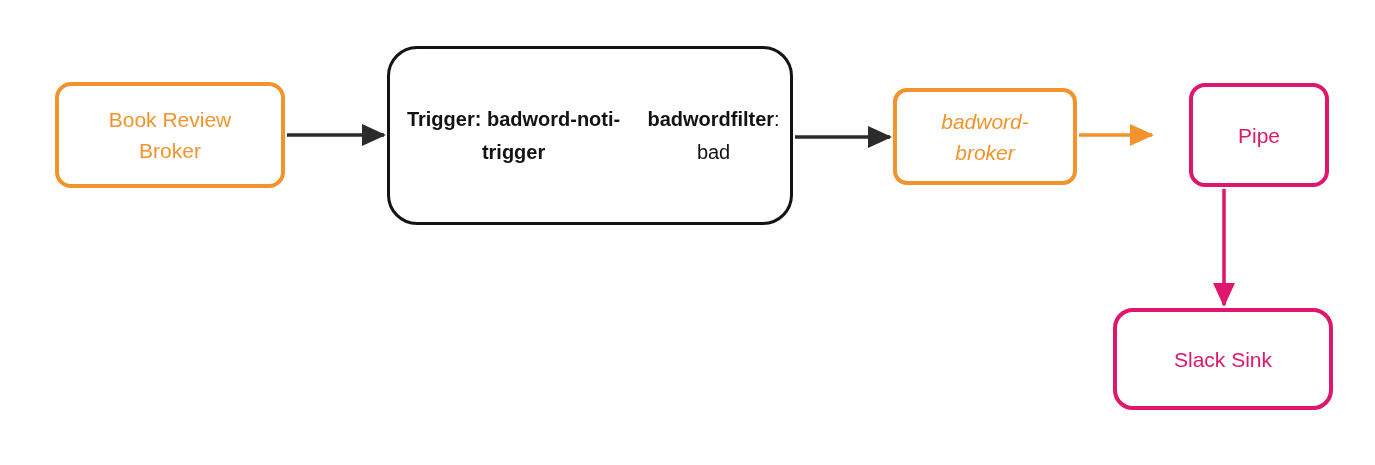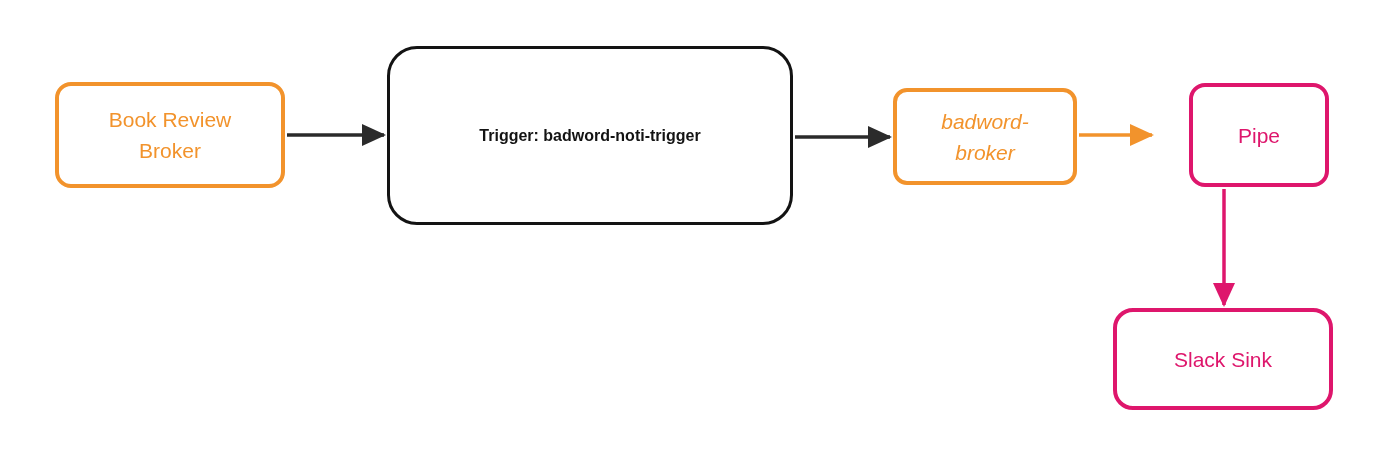--- a/index.html
+++ b/index.html
@@ -49,21 +49,21 @@
   }
   .node.pink{
     border:4px solid var(--pink);
     color:var(--pink);
   }
   .node.dark{
     border:3.5px solid var(--ink);
     color:var(--ink);
   }
   .node.trigger{
-    font-size:16px;
+    font-size:20px;
     line-height:33px;
   }
   .n-book  {left:55px;  top:82px;  width:230px; height:106px; border-radius:16px;}
   .n-trig  {left:387px; top:46px;  width:406px; height:179px; border-radius:30px;}
   .n-bwb   {left:893px; top:88px;  width:184px; height:97px;  border-radius:14px;font-style:italic;}
   .n-pipe  {left:1189px;top:83px;  width:140px; height:104px; border-radius:16px;}
   .n-slack {left:1113px;top:308px; width:220px; height:102px; border-radius:20px;text-align:center;}
 </style>
 </head>
 <body>
@@ -88,20 +88,21 @@
     <line class="edge e-pink" x1="1224" y1="189" x2="1224" y2="305" marker-end="url(#ah-pink)"></line>
   </svg>
 
   <div class="node orange n-book">
     <span class="label">Book Review
 Broker</span>
   </div>
 
   <div class="node dark trigger n-trig">
     <div class="tline"><b>Trigger: badword-noti-trigger</b></div>
+    <div class="tline"><b>badwordfilter</b><span>: bad</span></div>
   </div>
 
   <div class="node orange n-bwb">
     <span class="label">badword-
 broker</span>
   </div>
 
   <div class="node pink n-pipe">
     <span class="label">Pipe</span>
   </div>

